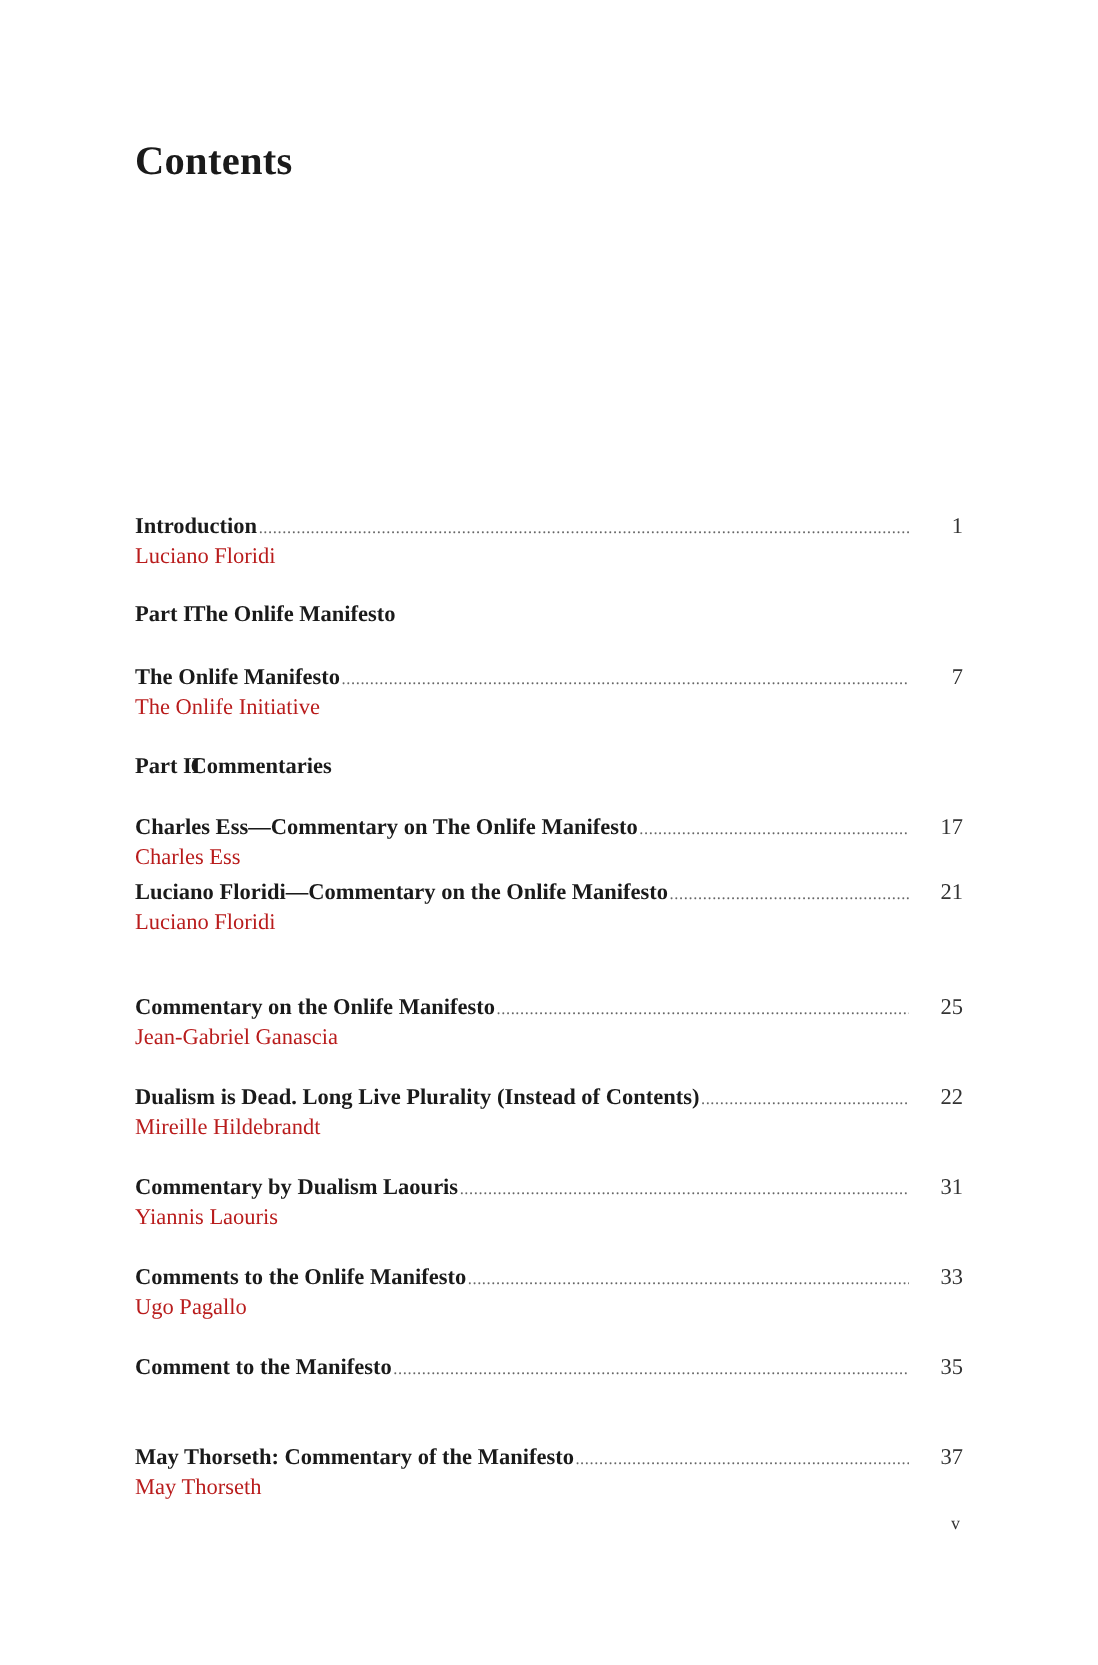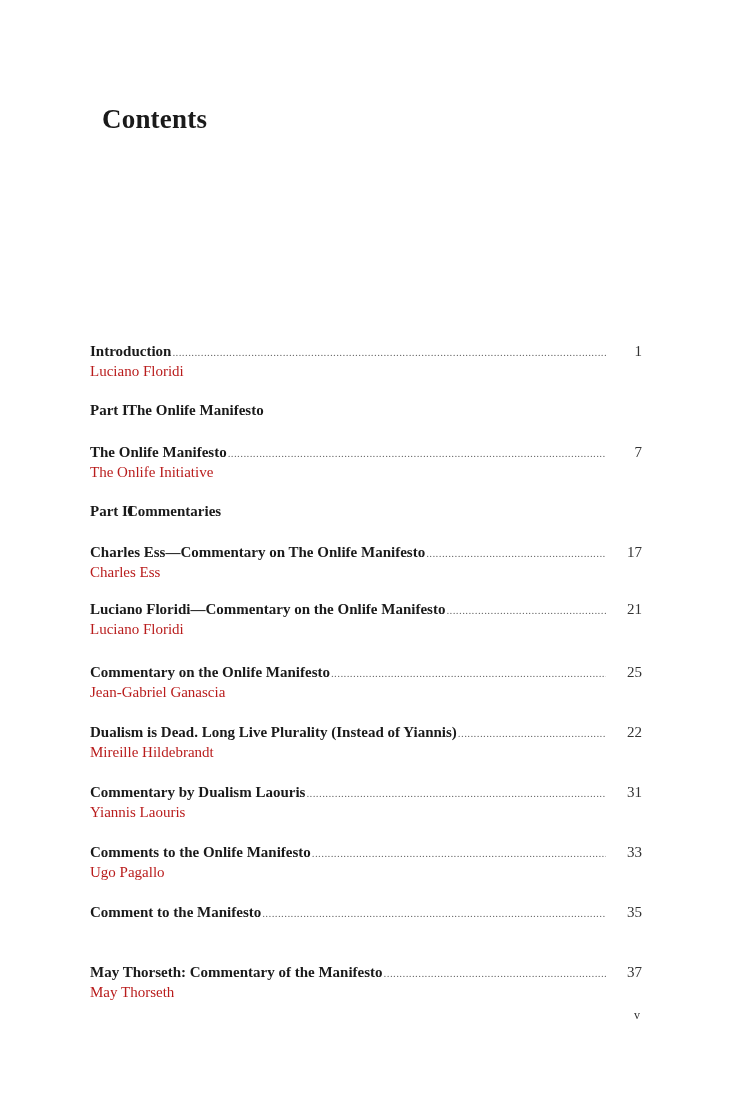--- a/index.html
+++ b/index.html
@@ -11,21 +11,21 @@
       position: relative;
       font-family: "Liberation Serif", "DejaVu Serif", serif;
       color: #1a1a1a;
       overflow: hidden;
     }
     .page-title {
       position: absolute;
       left: 90px; top: 92px;
       font-size: 27px;
       font-weight: bold;
-      margin: 12px;
+      margin: 0;
       letter-spacing: 0.2px;
     }
     .toc {
       position: absolute;
       left: 90px; top: 340px;
       width: 552px;
     }
     .entry {
       position: absolute;
       left: 0; width: 552px;
@@ -114,41 +114,41 @@
 
   <div class="entry" style="top:203px">
     <div class="entry-title-row">
       <span class="entry-title">Charles Ess—Commentary on The Onlife Manifesto</span>
       <span class="leader-dots"></span>
       <span class="page-num">17</span>
     </div>
     <div class="entry-author">Charles Ess</div>
   </div>
 
-  <div class="entry" style="top:260px">
+  <div class="entry" style="top:246px">
     <div class="entry-title-row">
       <span class="entry-title">Luciano Floridi—Commentary on the Onlife Manifesto</span>
       <span class="leader-dots"></span>
       <span class="page-num">21</span>
     </div>
     <div class="entry-author">Luciano Floridi</div>
   </div>
 
   <div class="entry" style="top:323px">
     <div class="entry-title-row">
       <span class="entry-title">Commentary on the Onlife Manifesto</span>
       <span class="leader-dots"></span>
       <span class="page-num">25</span>
     </div>
     <div class="entry-author">Jean-Gabriel Ganascia</div>
   </div>
 
   <div class="entry" style="top:383px">
     <div class="entry-title-row">
-      <span class="entry-title">Dualism is Dead. Long Live Plurality (Instead of Yiannis)</span>
+      <span class="entry-title">Dualism is Dead. Long Live Plurality (Instead of Contents)</span>
       <span class="leader-dots"></span>
       <span class="page-num">22</span>
     </div>
     <div class="entry-author">Mireille Hildebrandt</div>
   </div>
 
   <div class="entry" style="top:443px">
     <div class="entry-title-row">
       <span class="entry-title">Commentary by Dualism Laouris</span>
       <span class="leader-dots"></span>

